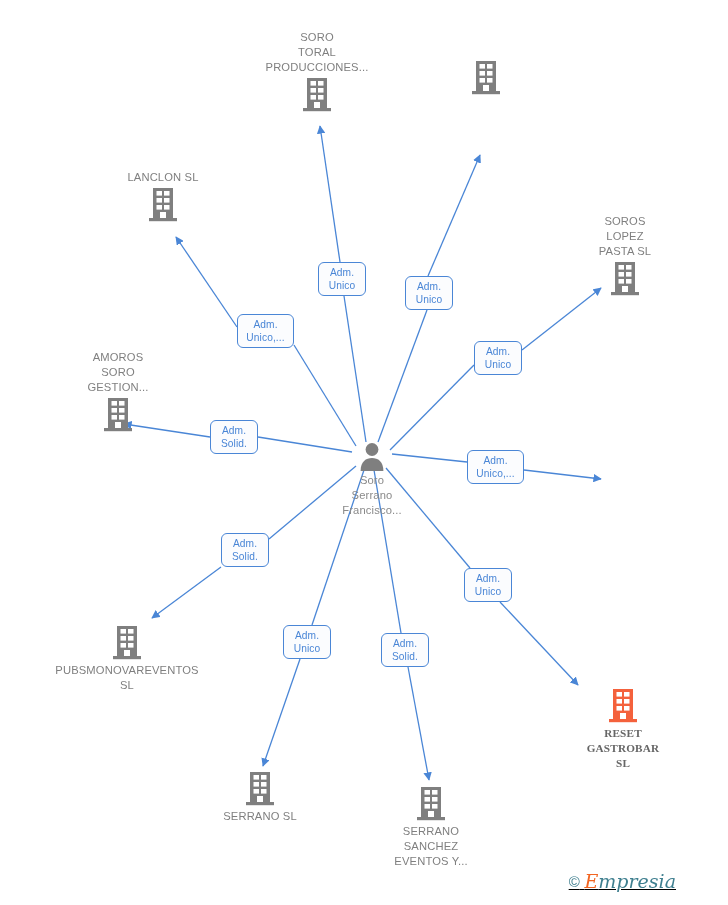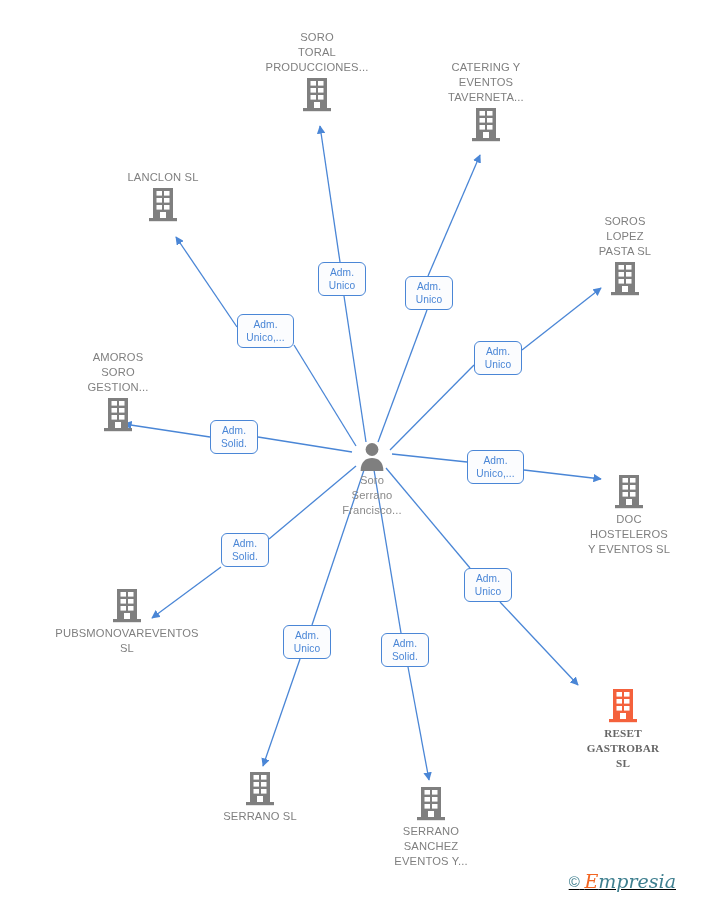--- a/index.html
+++ b/index.html
@@ -141,23 +141,20 @@
           <rect x="15" y="11" width="5.5" height="4.6" fill="#fff"></rect>
         <rect x="7.5" y="18" width="5.5" height="4.6" fill="#fff"></rect>
           <rect x="15" y="18" width="5.5" height="4.6" fill="#fff"></rect>
         <rect x="11" y="25" width="6" height="6" fill="#fff"></rect>
         <rect x="0" y="31" width="28" height="3.2" fill="#7f7f7f"></rect>
       </svg>
     </span>
   </div>
 
   <div class="node above" style="left:486px;top:60px;">
-    <span class="cap">CATERING Y
-EVENTOS
-TAVERNETA...</span>
     <span class="glyph">
       <svg width="28" height="36" viewBox="0 0 28 36" xmlns="http://www.w3.org/2000/svg">
         <rect x="4" y="1" width="20" height="30" fill="#7f7f7f"></rect>
         <rect x="7.5" y="4" width="5.5" height="4.6" fill="#fff"></rect>
           <rect x="15" y="4" width="5.5" height="4.6" fill="#fff"></rect>
         <rect x="7.5" y="11" width="5.5" height="4.6" fill="#fff"></rect>
           <rect x="15" y="11" width="5.5" height="4.6" fill="#fff"></rect>
         <rect x="7.5" y="18" width="5.5" height="4.6" fill="#fff"></rect>
           <rect x="15" y="18" width="5.5" height="4.6" fill="#fff"></rect>
         <rect x="11" y="25" width="6" height="6" fill="#fff"></rect>
@@ -226,40 +223,22 @@
       <svg width="28" height="30" viewBox="0 0 28 30" xmlns="http://www.w3.org/2000/svg">
         <circle cx="14" cy="8.5" r="6.4" fill="#7f7f7f"></circle>
         <path d="M 2.6 30 C 2.6 20.5 8 17 14 17 C 20 17 25.4 20.5 25.4 30 Z" fill="#7f7f7f"></path>
       </svg>
     </span>
     <span class="cap">Soro
 Serrano
 Francisco...</span>
   </div>
 
-  <div class="node" style="left:629px;top:474px;">
-    <span class="glyph">
-      <svg width="28" height="36" viewBox="0 0 28 36" xmlns="http://www.w3.org/2000/svg">
-        <rect x="4" y="1" width="20" height="30" fill="#7f7f7f"></rect>
-        <rect x="7.5" y="4" width="5.5" height="4.6" fill="#fff"></rect>
-          <rect x="15" y="4" width="5.5" height="4.6" fill="#fff"></rect>
-        <rect x="7.5" y="11" width="5.5" height="4.6" fill="#fff"></rect>
-          <rect x="15" y="11" width="5.5" height="4.6" fill="#fff"></rect>
-        <rect x="7.5" y="18" width="5.5" height="4.6" fill="#fff"></rect>
-          <rect x="15" y="18" width="5.5" height="4.6" fill="#fff"></rect>
-        <rect x="11" y="25" width="6" height="6" fill="#fff"></rect>
-        <rect x="0" y="31" width="28" height="3.2" fill="#7f7f7f"></rect>
-      </svg>
-    </span>
-    <span class="cap">DOC
-HOSTELEROS
-Y EVENTOS  SL</span>
-  </div>
-
-  <div class="node" style="left:127px;top:588px;">
+
+  <div class="node" style="left:127px;top:625px;">
     <span class="glyph">
       <svg width="28" height="36" viewBox="0 0 28 36" xmlns="http://www.w3.org/2000/svg">
         <rect x="4" y="1" width="20" height="30" fill="#7f7f7f"></rect>
         <rect x="7.5" y="4" width="5.5" height="4.6" fill="#fff"></rect>
           <rect x="15" y="4" width="5.5" height="4.6" fill="#fff"></rect>
         <rect x="7.5" y="11" width="5.5" height="4.6" fill="#fff"></rect>
           <rect x="15" y="11" width="5.5" height="4.6" fill="#fff"></rect>
         <rect x="7.5" y="18" width="5.5" height="4.6" fill="#fff"></rect>
           <rect x="15" y="18" width="5.5" height="4.6" fill="#fff"></rect>
         <rect x="11" y="25" width="6" height="6" fill="#fff"></rect>

